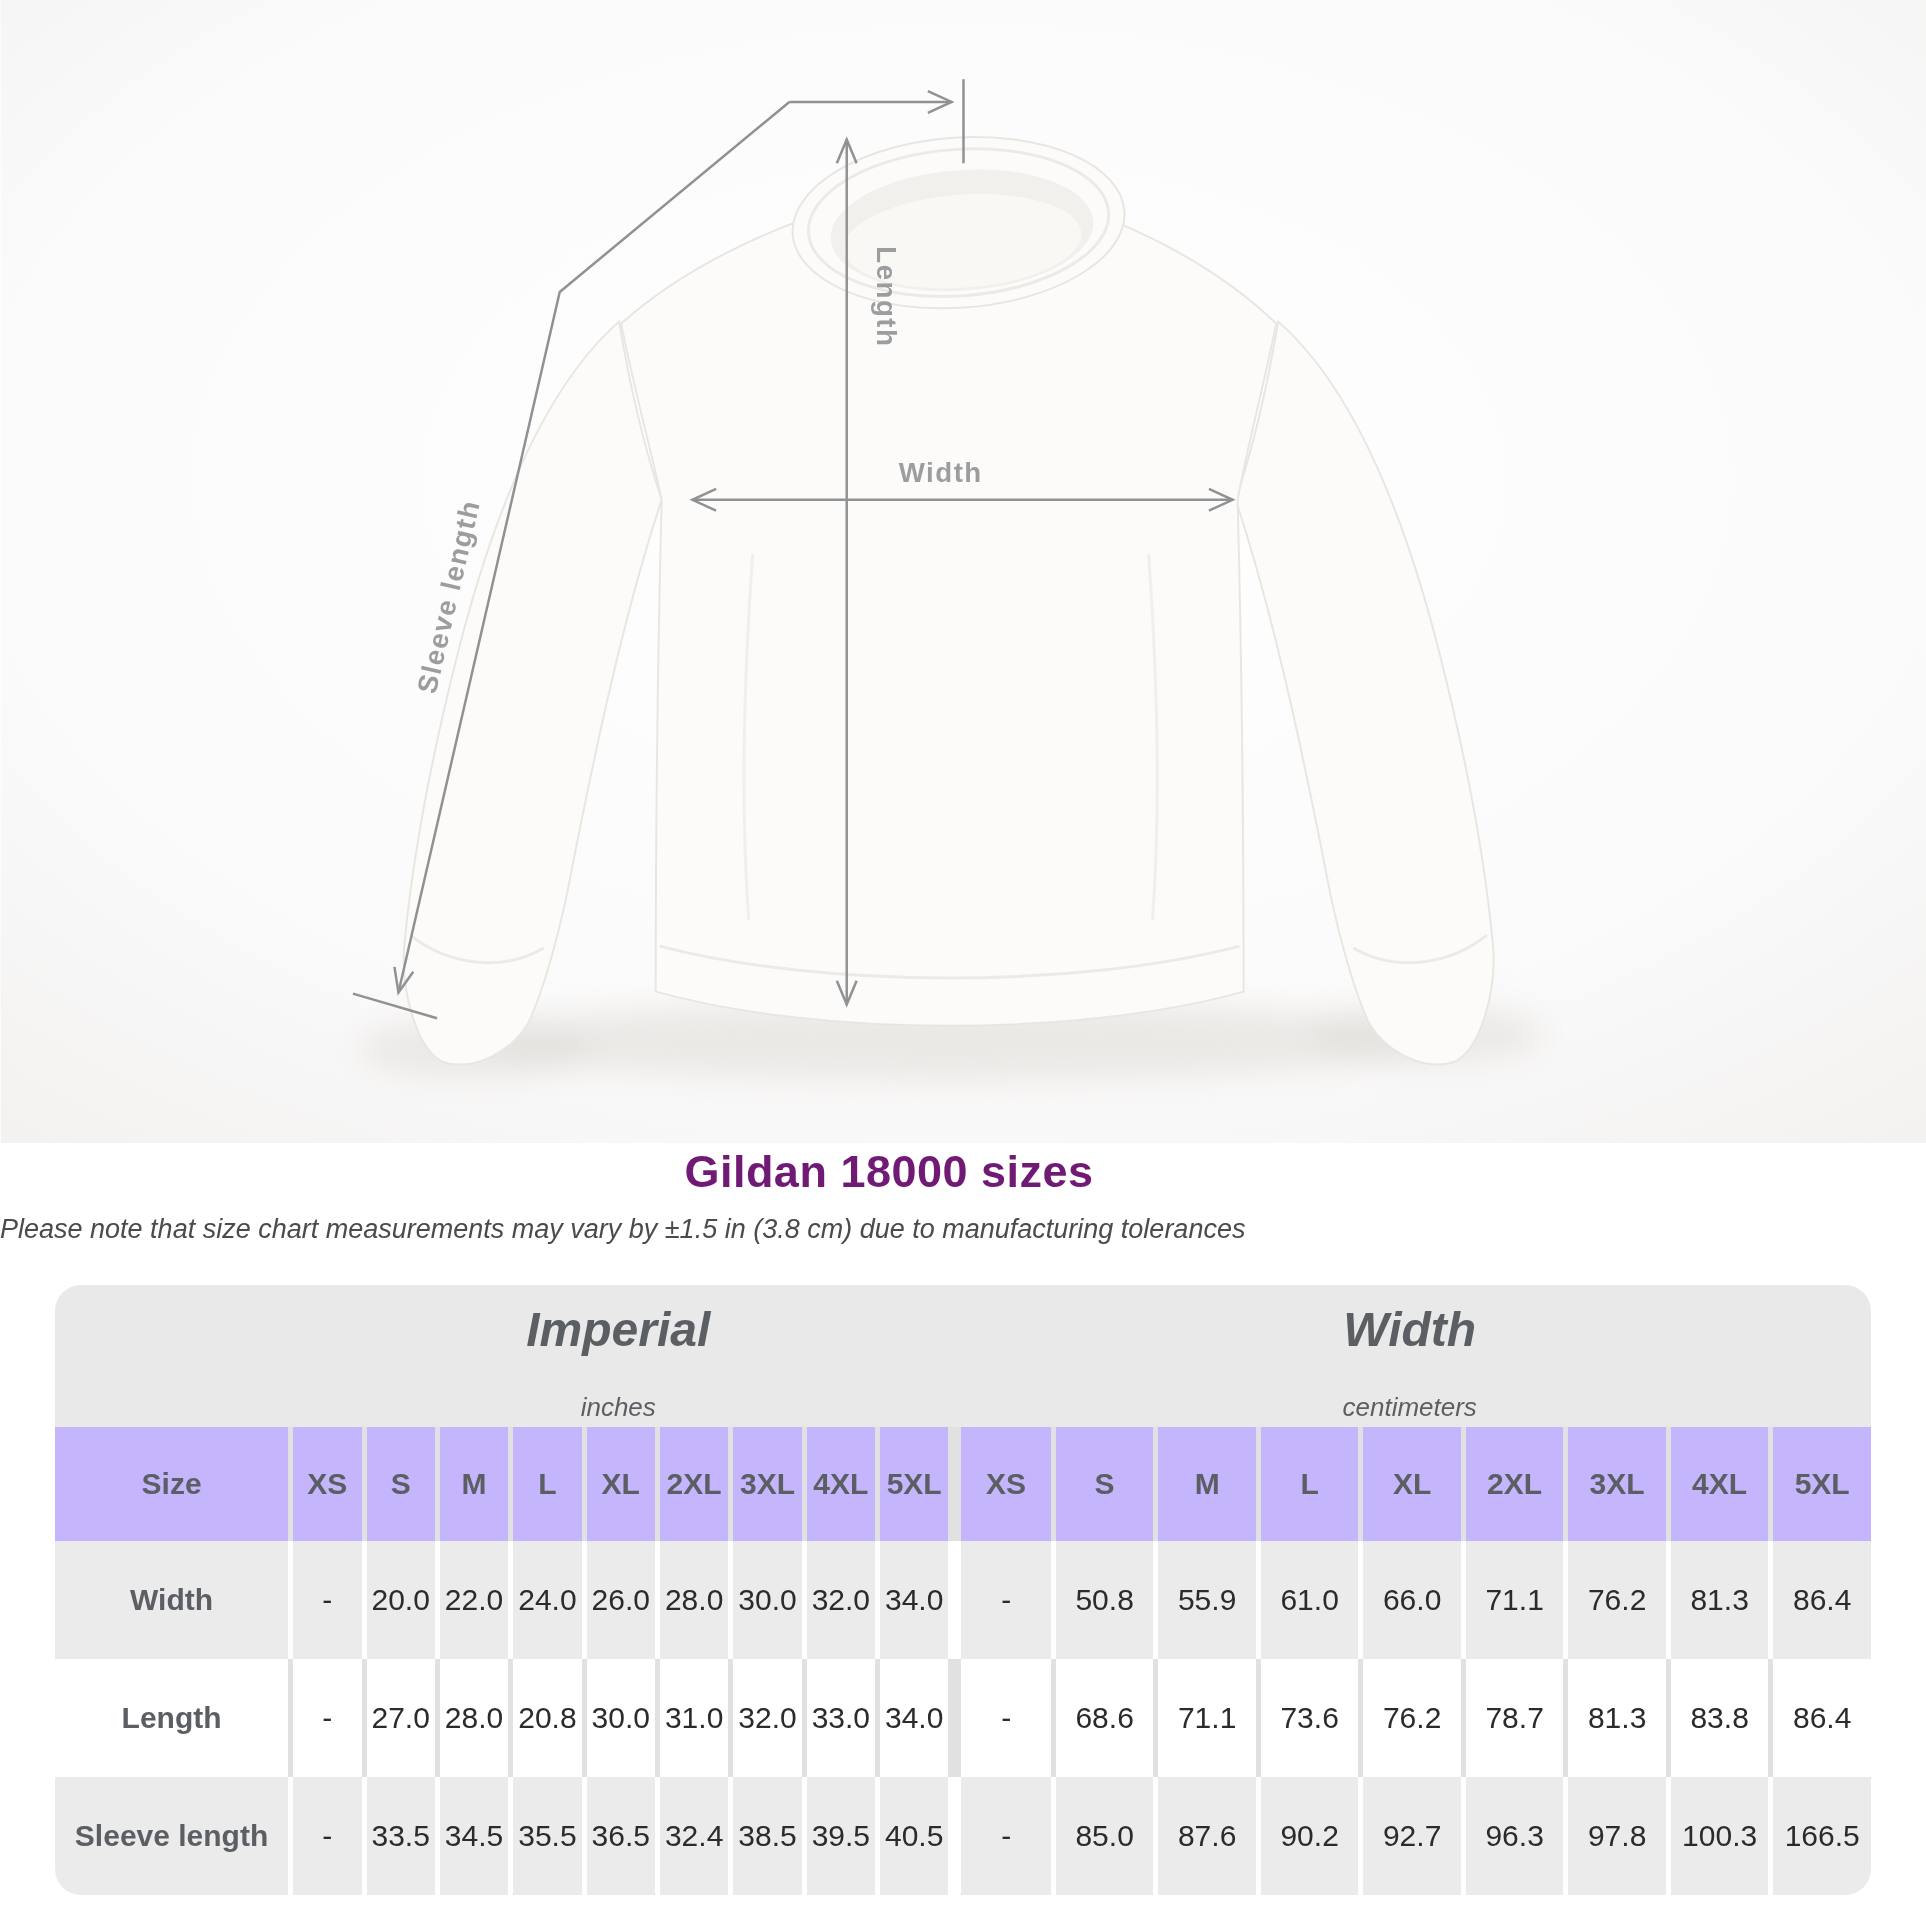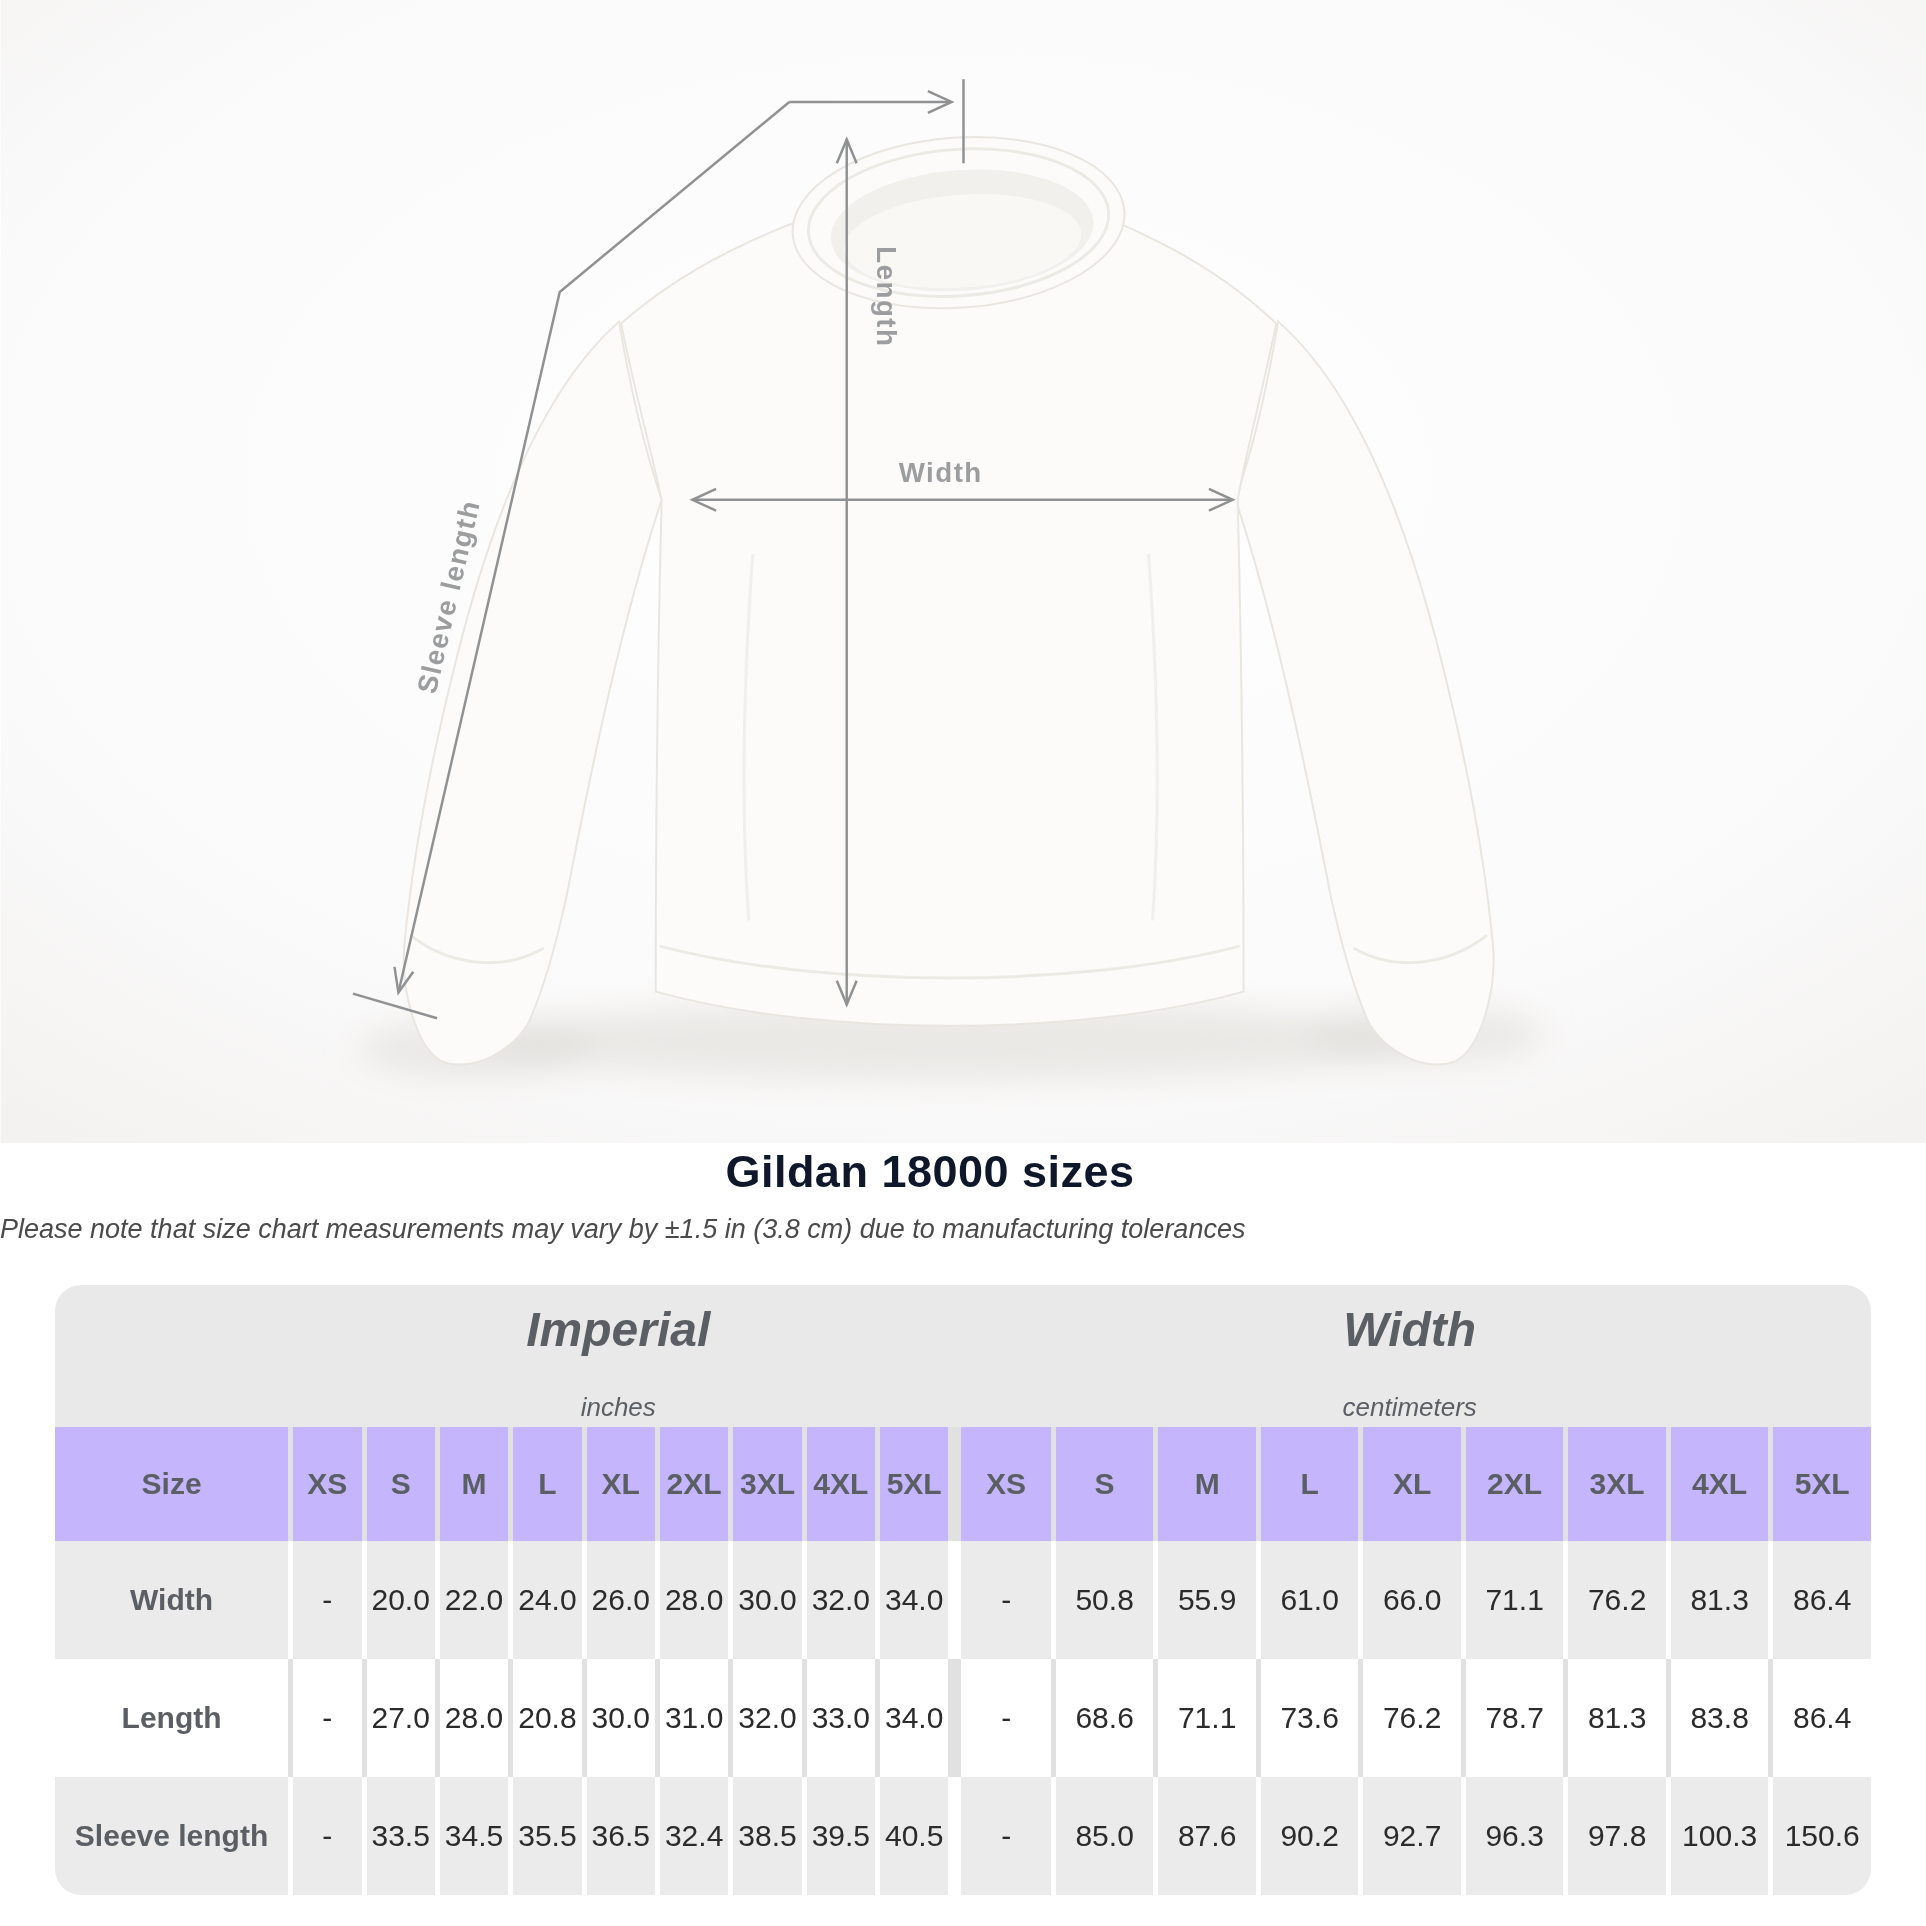--- a/index.html
+++ b/index.html
@@ -8,21 +8,21 @@
     font-family:"Liberation Sans","DejaVu Sans",sans-serif;
   }
   .stage{position:absolute;inset:0;}
 
   
   .garment-svg{position:absolute;left:0;top:0;}
 
   
   .title{
     position:absolute;left:0;top:1146px;width:1778px;text-align:center;
-    font-size:45px;font-weight:bold;color:#0f172a;letter-spacing:0.5px;padding-left:41px;
+    font-size:45px;font-weight:bold;color:#701a75;letter-spacing:0.5px;
   }
   .subtitle{
     position:absolute;left:0;top:1214px;width:1927px;text-align:left;
     font-size:27px;font-style:italic;color:#4b4b4b;
   }
 
   
   .table-wrap{
     position:absolute;left:55px;top:1285px;width:1816px;
     border-radius:26px;overflow:hidden;
@@ -266,19 +266,19 @@
           <td class="sep">39.5</td>
           <td class="sep">40.5</td>
           <td class="g-start">-</td>
           <td class="sep">85.0</td>
           <td class="sep">87.6</td>
           <td class="sep">90.2</td>
           <td class="sep">92.7</td>
           <td class="sep">96.3</td>
           <td class="sep">97.8</td>
           <td class="sep">100.3</td>
-          <td class="sep">150.6</td>
+          <td class="sep">166.5</td>
         </tr>
       </tbody>
     </table>
   </div>
 </div>
 
 
 </body></html>

